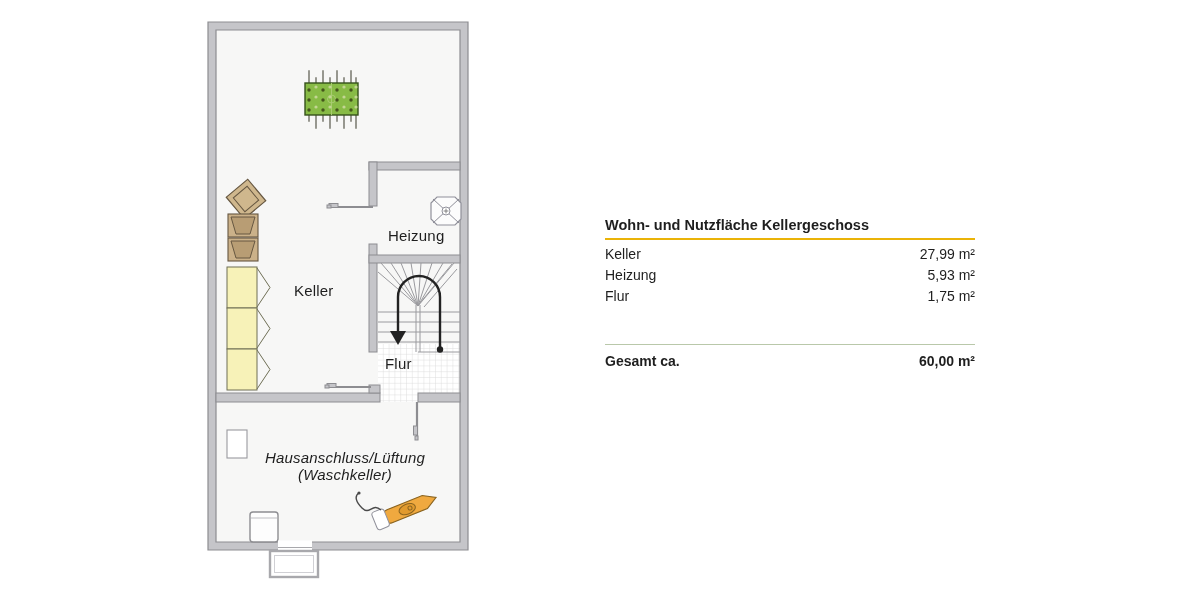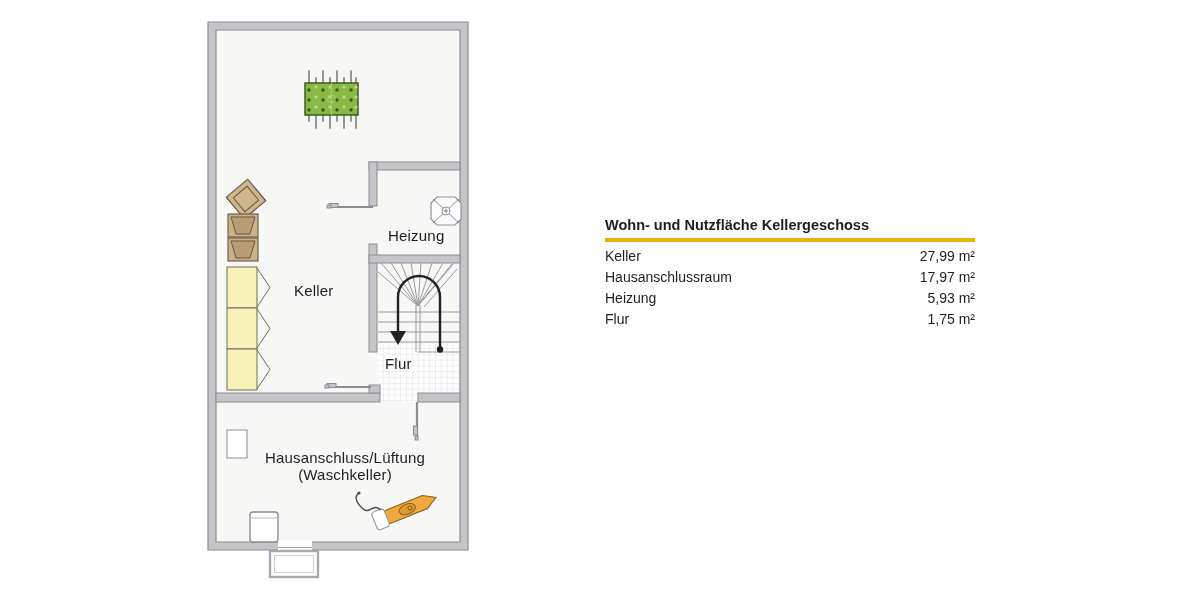--- a/index.html
+++ b/index.html
@@ -8,29 +8,29 @@
     background:#ffffff;
     font-family:"Liberation Sans", sans-serif;
     color:#1e1e1e;
   }
   .abs{position:absolute;}
   
   .room-label{
     position:absolute;font-size:15px;color:#1e1e1e;
     white-space:nowrap;letter-spacing:.2px;
   }
-  .room-label.center{text-align:center;white-space:normal;}
+  .room-label.center{text-align:center;white-space:normal;font-style:italic;}
   
   .area-table{
     position:absolute;left:605px;top:217px;width:370px;
     font-size:14px;color:#1e1e1e;
   }
   .area-table .title{
     font-weight:bold;font-size:14.5px;
-    padding-bottom:5px;border-bottom:4px solid #eab308;
+    padding-bottom:5px;border-bottom:2px solid #eab308;
   }
   .area-table .rows{margin-top:4px;}
   .area-table .row{
     display:flex;justify-content:space-between;
     height:21px;line-height:21px;
   }
   .area-table .total-row{
     display:flex;justify-content:space-between;
     font-weight:bold;
     border-top:1px solid #b9c8aa;
@@ -209,25 +209,25 @@
 </div>
 
 <div class="area-table">
   <div class="title">Wohn- und Nutzfläche Kellergeschoss</div>
   <div class="rows">
     <div class="row">
       <span>Keller</span>
       <span>27,99 m²</span>
     </div>
     <div class="row">
-      <span>Hausanschlussraum</span>
-      <span>17,97 m²</span>
-    </div>
-    <div class="row">
       <span>Heizung</span>
       <span>5,93 m²</span>
     </div>
     <div class="row">
       <span>Flur</span>
       <span>1,75 m²</span>
     </div>
   </div>
+  <div class="total-row">
+    <span>Gesamt ca.</span>
+    <span>60,00 m²</span>
+  </div>
 </div>
 
 </body></html>

